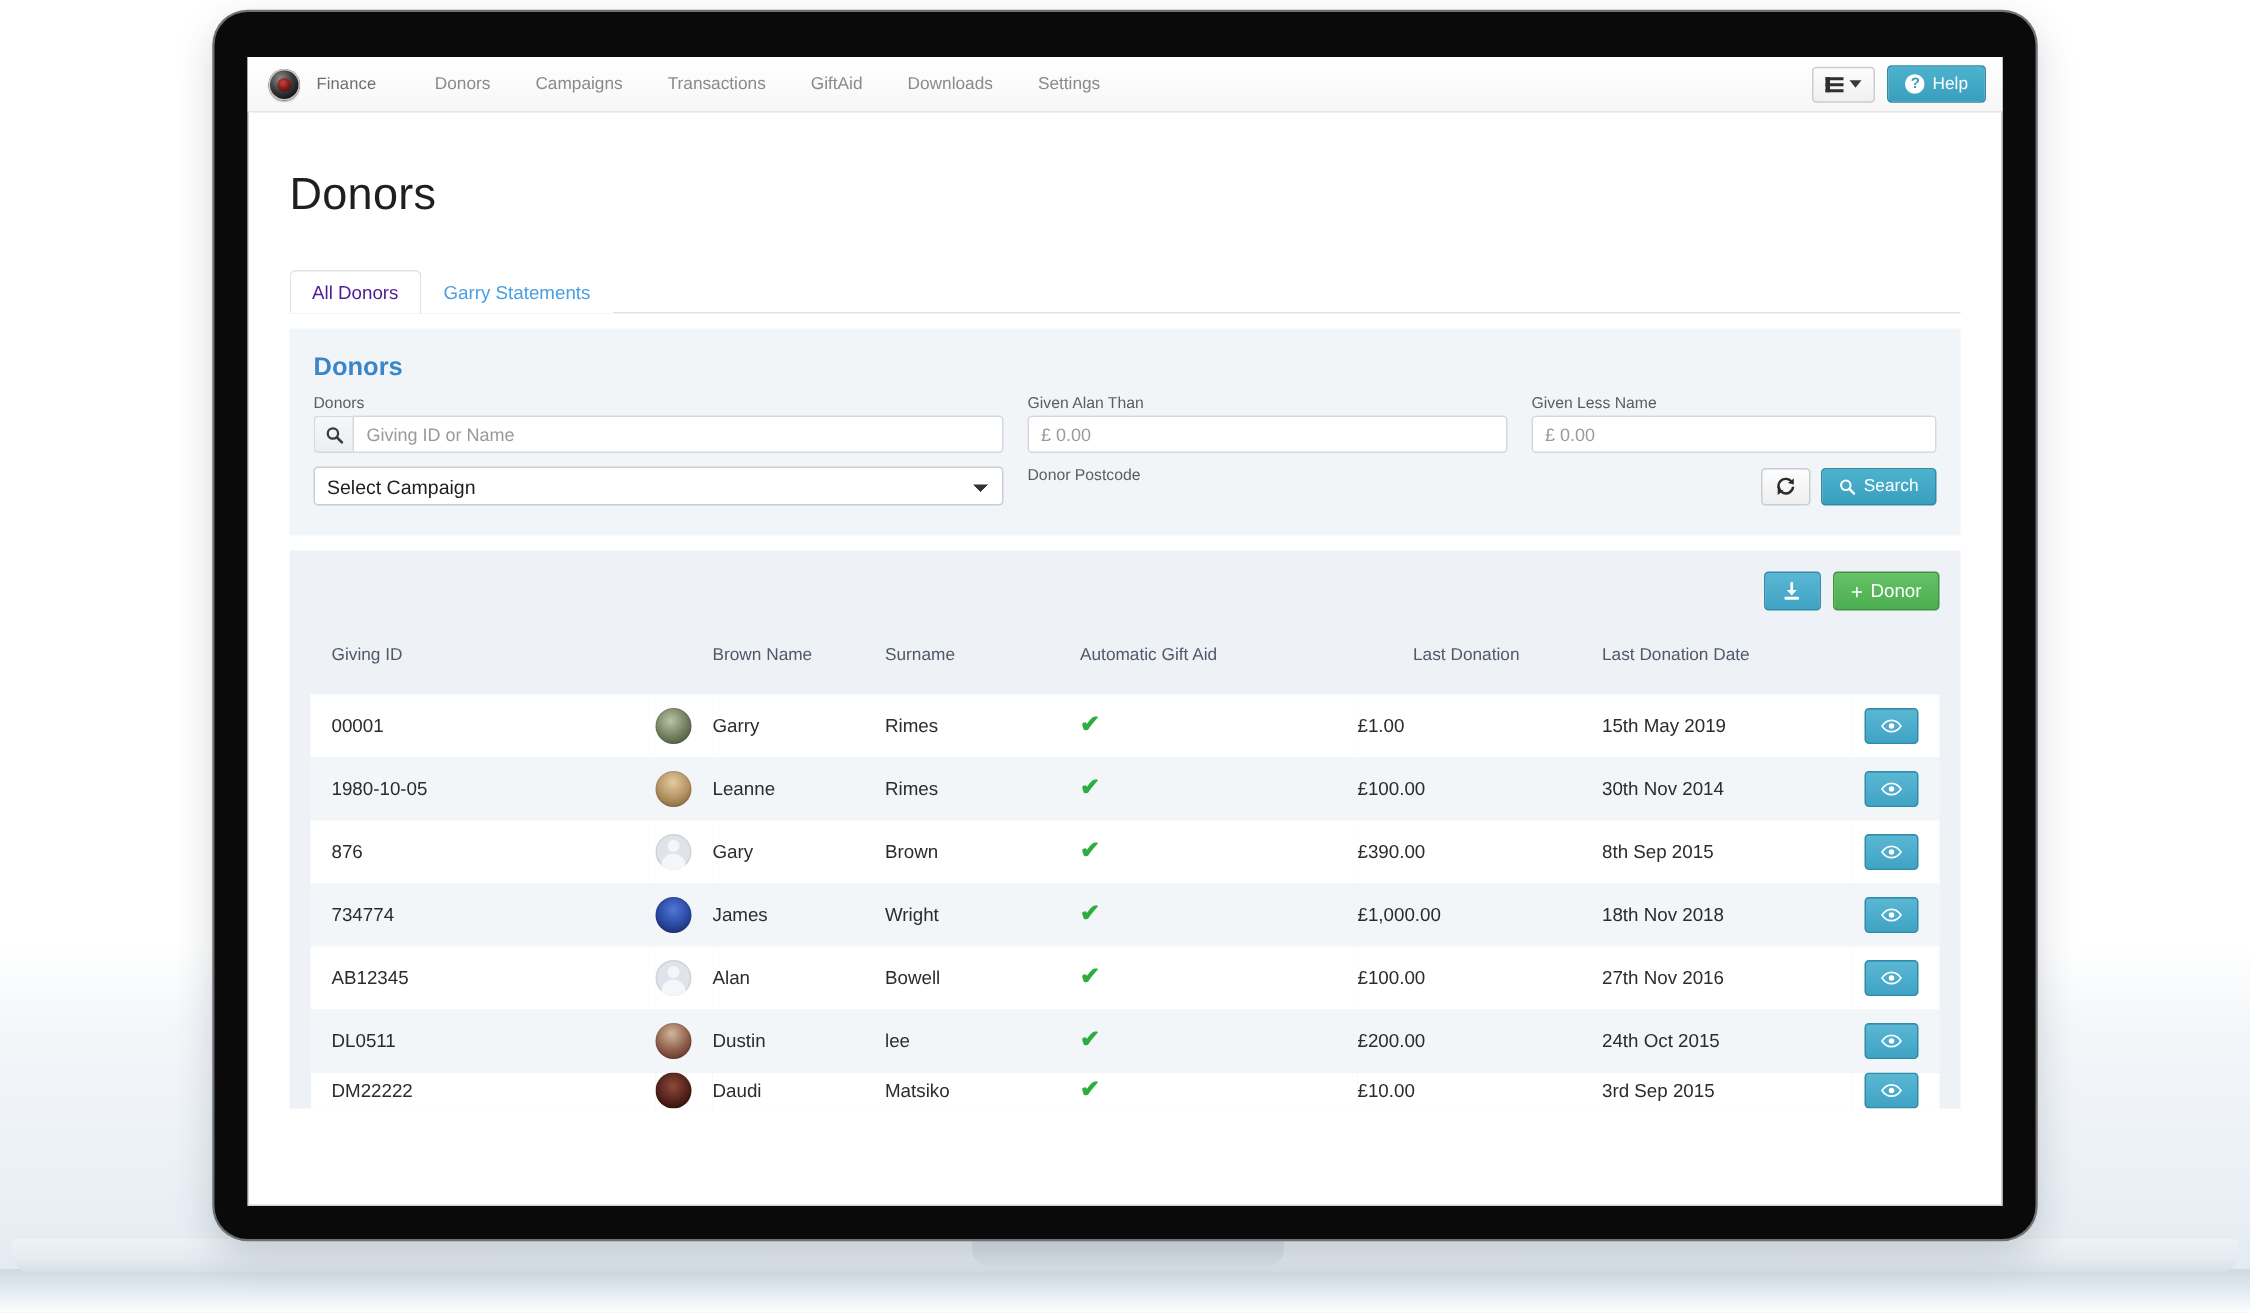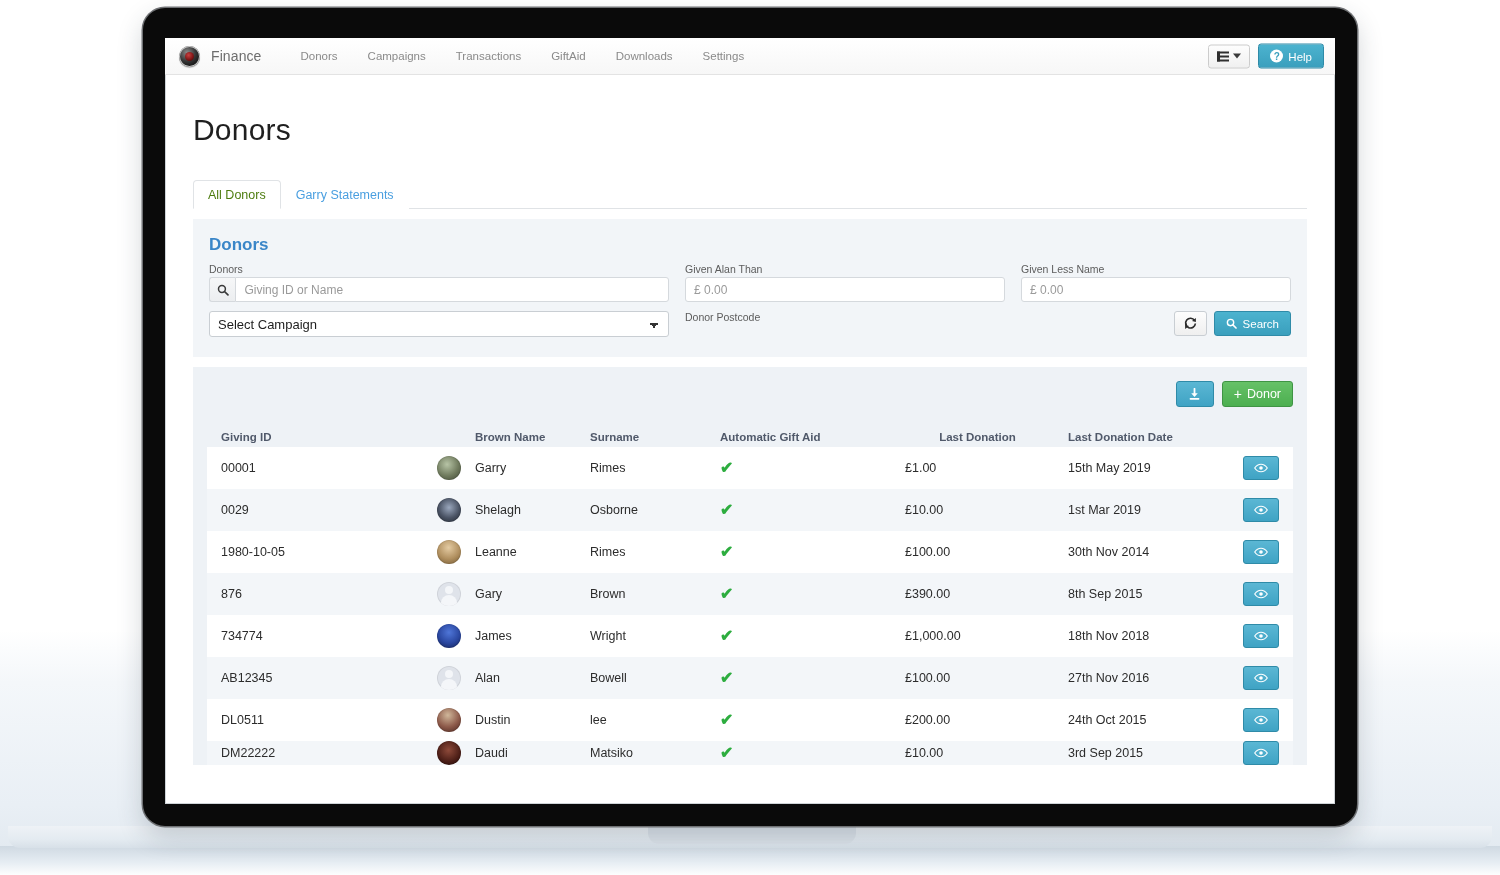--- a/index.html
+++ b/index.html
@@ -64,21 +64,21 @@
     background: radial-gradient(circle at 38% 32%, #8d8d8d 0%, #3a3a3a 42%, #101010 78%);
     box-shadow: inset 0 0 0 1px #c9c9c9, 0 1px 1px rgba(0,0,0,.25);
     position: relative; flex: 0 0 auto;
   }
   .brand-logo::after {
     content: ""; position: absolute; left: 6px; top: 6px;
     width: 9px; height: 9px; border-radius: 50%;
     background: radial-gradient(circle at 40% 35%, #c94040 0%, #7a1414 60%, #2b0606 100%);
   }
   .brand-name {
-    font-size: 14px; color: #6d6d6d; margin-left: 11px;
+    font-size: 11px; color: #6d6d6d; margin-left: 11px;
     letter-spacing: .1px; font-weight: 400;
   }
   .nav-links { display: flex; align-items: center; margin-left: 24px; }
   .nav-link {
     font-size: 11.5px; color: #8a8a8a; padding: 0 15px;
     text-decoration: none; white-space: nowrap;
   }
   .nav-right {
     position: absolute; right: 11px; top: 50%;
     transform: translateY(-50%);
@@ -138,21 +138,21 @@
   .tab {
     font-size: 12.5px; padding: 7px 14px 6px 14px;
     color: #555; background: #fff;
     border: 1px solid transparent;
     border-radius: 4px 4px 0 0;
     position: relative; top: 1px;
     text-decoration: none;
   }
   .tab.active {
     border-color: #e0e3e6; border-bottom-color: #fff;
-    color: #4d7c0f;
+    color: #4c1d95;
   }
   .tab.link { color: #4a9fe0; }
 
   .panel {
     background: #f2f5f8;
     padding: 16px 16px 20px 16px;
     margin-top: 10px;
   }
   .panel-title {
     font-size: 17px; color: #3a86c8; font-weight: bold;
@@ -188,21 +188,21 @@
     padding: 0 8px; font-family: "Liberation Sans", sans-serif;
     appearance: none;
     background-image:
       linear-gradient(45deg, transparent 50%, #333 50%),
       linear-gradient(135deg, #333 50%, transparent 50%);
     background-position: calc(100% - 14px) 11px, calc(100% - 9px) 11px;
     background-size: 5px 5px, 5px 5px;
     background-repeat: no-repeat;
   }
   .filter-actions {
-    display: flex; align-items: flex-start; justify-content: flex-end;
+    display: flex; align-items: center; justify-content: flex-end;
     gap: 7px; padding-bottom: 0px;
   }
   .refresh-btn {
     width: 33px; height: 25px; border-radius: 3px;
     background: linear-gradient(180deg,#fdfdfd,#efefef);
     border: 1px solid #c9ced3;
     display: flex; align-items: center; justify-content: center;
   }
   .search-btn {
     height: 25px; padding: 0 11px; border-radius: 3px;
@@ -228,22 +228,22 @@
   }
   .add-btn {
     height: 26px; padding: 0 11px; border-radius: 3px;
     background: linear-gradient(180deg,#66c167 0%,#4caf50 100%);
     border: 1px solid #3f9444; color: #fff; font-size: 12.5px;
     display: flex; align-items: center; gap: 5px;
   }
 
   table { width: 100%; border-collapse: collapse; table-layout: fixed; }
   thead th {
-    font-size: 11.5px; color: #50596a; font-weight: bold;
-    text-align: left; padding: 10px 0 4px 0;
+    font-size: 11.5px; color: #50596a; font-weight: normal;
+    text-align: left; padding: 10px 0 20px 0;
   }
   tbody td {
     font-size: 12.5px; color: #2c2c2c;
     padding: 0; height: 42px; vertical-align: middle;
   }
   tbody tr:nth-child(odd) { background: #ffffff; }
   tbody tr:nth-child(even) { background: #f3f6f9; }
 
   .col-id      { width: 230px; padding-left: 14px !important; }
   .col-avatar  { width: 38px; }
@@ -423,37 +423,20 @@
                 <td class="col-amount">£1.00</td>
                 <td class="col-date">15th May 2019</td>
                 <td class="col-action"><span class="eye-btn">
                     <svg width="14" height="10" viewBox="0 0 20 12">
                       <path d="M1 6C4 1.4 7 0.6 10 0.6S16 1.4 19 6c-3 4.6-6 5.4-9 5.4S4 10.6 1 6z" fill="none" stroke="#fff" stroke-width="1.6"></path>
                       <circle cx="10" cy="6" r="2.6" fill="#fff"></circle>
                     </svg>
                   </span></td>
               </tr>
               <tr>
-                <td class="col-id">0029</td>
-                <td class="col-avatar">
-                  <span class="avatar" style="background: radial-gradient(circle at 50% 40%, rgb(154, 167, 189) 0%, rgb(74, 83, 100) 55%, rgb(32, 37, 46) 100%);"></span>
-                </td>
-                <td class="col-first">Shelagh</td>
-                <td class="col-sur">Osborne</td>
-                <td class="col-gift"><span class="check">✔</span></td>
-                <td class="col-amount">£10.00</td>
-                <td class="col-date">1st Mar 2019</td>
-                <td class="col-action"><span class="eye-btn">
-                    <svg width="14" height="10" viewBox="0 0 20 12">
-                      <path d="M1 6C4 1.4 7 0.6 10 0.6S16 1.4 19 6c-3 4.6-6 5.4-9 5.4S4 10.6 1 6z" fill="none" stroke="#fff" stroke-width="1.6"></path>
-                      <circle cx="10" cy="6" r="2.6" fill="#fff"></circle>
-                    </svg>
-                  </span></td>
-              </tr>
-              <tr>
                 <td class="col-id">1980-10-05</td>
                 <td class="col-avatar">
                   <span class="avatar" style="background: radial-gradient(circle at 48% 32%, rgb(228, 203, 162) 0%, rgb(176, 143, 95) 55%, rgb(109, 85, 48) 100%);"></span>
                 </td>
                 <td class="col-first">Leanne</td>
                 <td class="col-sur">Rimes</td>
                 <td class="col-gift"><span class="check">✔</span></td>
                 <td class="col-amount">£100.00</td>
                 <td class="col-date">30th Nov 2014</td>
                 <td class="col-action"><span class="eye-btn">

